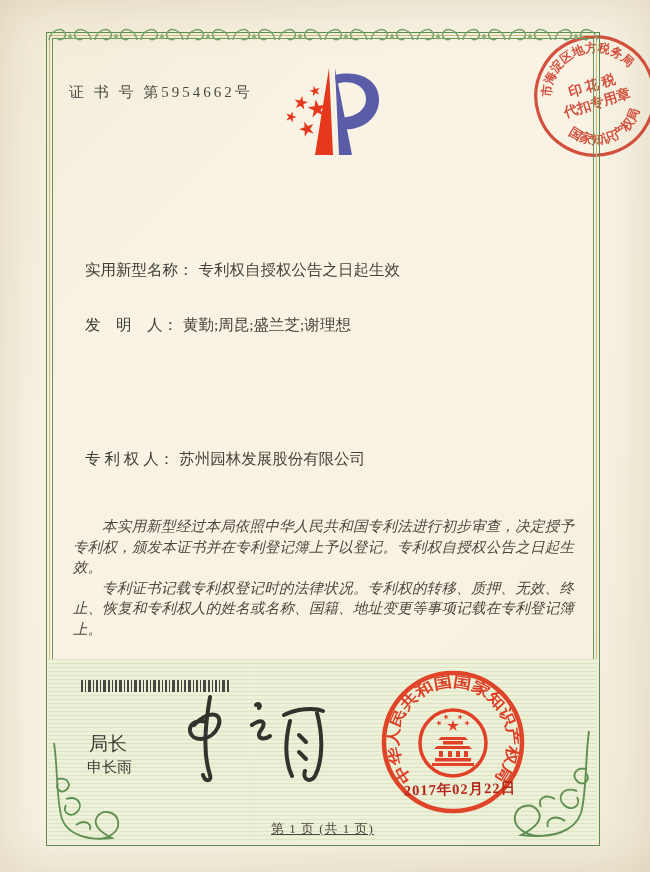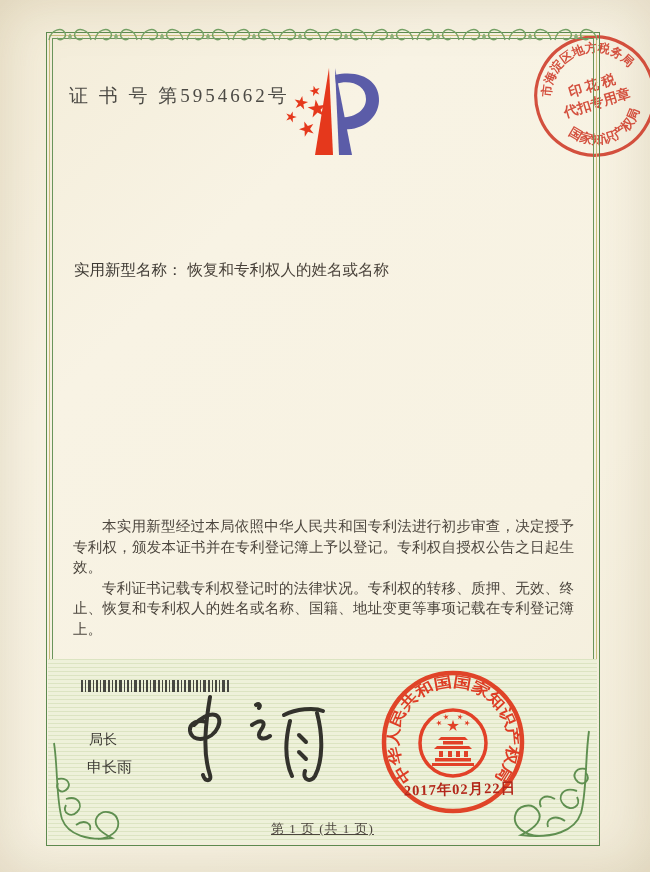--- a/index.html
+++ b/index.html
@@ -16,43 +16,43 @@
   }
   .frame{
     position:absolute;left:46px;top:32px;width:552px;height:812px;
     border:1.5px solid #5d8a4e;background:transparent;
   }
   .frame .inner1{position:absolute;inset:2px;border:1px solid #c9bd7a;pointer-events:none;}
   .frame .inner2{position:absolute;inset:5px;border:1px solid #6a945b;pointer-events:none;}
   .scrollband{position:absolute;left:0;top:-10px;width:552px;height:22px;}
   .certno{
     position:absolute;left:22px;top:50px;
-    font-size:19px;letter-spacing:3px;color:#4c4a45;
+    font-size:15px;letter-spacing:3px;color:#4c4a45;
   }
   .logo{position:absolute;left:232px;top:32px;width:104px;height:92px;}
   .title{
     position:absolute;left:0;top:144px;width:100%;
     text-align:center;font-size:33px;font-weight:bold;color:#3b3733;
     letter-spacing:8px;text-indent:8px;
   }
   .fieldrow{position:absolute;left:27px;font-size:15.5px;color:#45403a;white-space:nowrap;}
-  .fieldrow .lbl{color:#3e3a34;}
+  .fieldrow .lbl{color:#3e3a34;margin-left:11px;}
   .fieldrow .val{margin-left:5px;color:#49423a;}
   .f0{top:227px}.f1{top:282px}.f2{top:324px}.f3{top:370px}.f4{top:416px}.f5{top:461px}
   .bodytext{
     position:absolute;left:26px;top:483px;width:501px;
-    font-size:14.5px;line-height:20.5px;color:#4c463e;text-align:justify;
+    font-size:14.5px;line-height:20.5px;color:#4c463e;text-align:justify;font-style:italic;
   }
   .bodytext p{margin:0;text-indent:2em;}
   .band{
     position:absolute;left:1px;top:626px;width:549px;height:184px;
     background:repeating-linear-gradient(180deg,rgba(146,175,96,.20) 0 1px,rgba(240,243,217,0) 1px 4px),#eef1da;
   }
   .barcode{position:absolute;left:33px;top:21px;width:150px;height:12px;opacity:.85;}
-  .director-title{position:absolute;left:41px;top:72px;font-size:14px;color:#3c3a34;font-family:Liberation Serif, serif;}
+  .director-title{position:absolute;left:41px;top:72px;font-size:19px;color:#3c3a34;font-family:Liberation Serif, serif;}
   .director-name{position:absolute;left:39px;top:99px;font-size:15px;color:#3c3a34;font-family:"Liberation Sans","DejaVu Sans",sans-serif;}
   .signature{position:absolute;left:118px;top:32px;width:175px;height:98px;}
   .seal{position:absolute;left:330px;top:8px;width:150px;height:150px;opacity:.93;}
   .sealdate{
     position:absolute;left:342px;top:121px;width:140px;text-align:center;
     font-size:14.5px;color:#b3271a;letter-spacing:1px;transform:rotate(-1.5deg);
     font-weight:bold;z-index:5;
   }
   .pagefooter{
     position:absolute;left:0;top:161px;width:100%;text-align:center;
@@ -114,21 +114,27 @@
         <use href="#st" transform="translate(36,26) scale(0.55) rotate(-15)"></use>
         <use href="#st" transform="translate(22,38) scale(0.72) rotate(10)"></use>
         <use href="#st" transform="translate(38,44) scale(0.95) rotate(-8)"></use>
         <use href="#st" transform="translate(12,52) scale(0.58) rotate(18)"></use>
         <use href="#st" transform="translate(28,64) scale(0.8) rotate(-20)"></use>
       </g>
     </svg>
 
 
     <div class="fieldrow f0">
-      <span class="lbl">实用新型名称：</span><span class="val">恢复和专利权人的姓名或名称</span>
+      <span class="lbl">实用新型名称：</span><span class="val">专利权自授权公告之日起生效</span>
+    </div>
+    <div class="fieldrow f1">
+      <span class="lbl">发　明　人：</span><span class="val">黄勤;周昆;盛兰芝;谢理想</span>
+    </div>
+    <div class="fieldrow f4">
+      <span class="lbl">专 利 权 人：</span><span class="val">苏州园林发展股份有限公司</span>
     </div>
 
     <div class="bodytext">
       <p>本实用新型经过本局依照中华人民共和国专利法进行初步审查，决定授予专利权，颁发本证书并在专利登记簿上予以登记。专利权自授权公告之日起生效。</p>
       <p>专利证书记载专利权登记时的法律状况。专利权的转移、质押、无效、终止、恢复和专利权人的姓名或名称、国籍、地址变更等事项记载在专利登记簿上。</p>
     </div>
 
     <div class="band">
 
       <svg class="flourish-l" viewBox="0 0 72 100">

